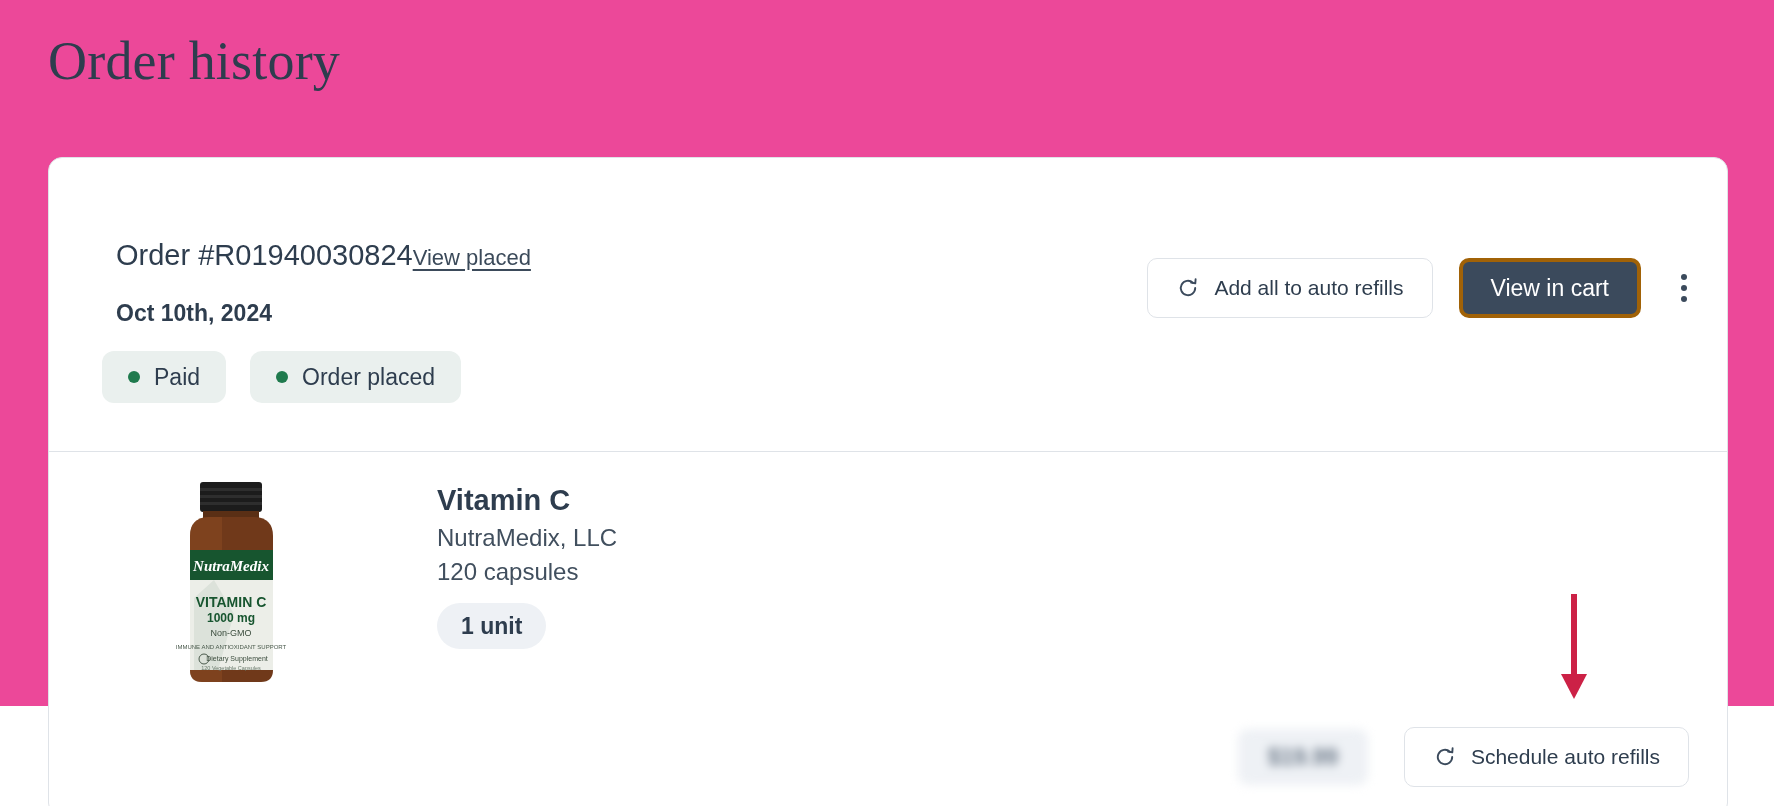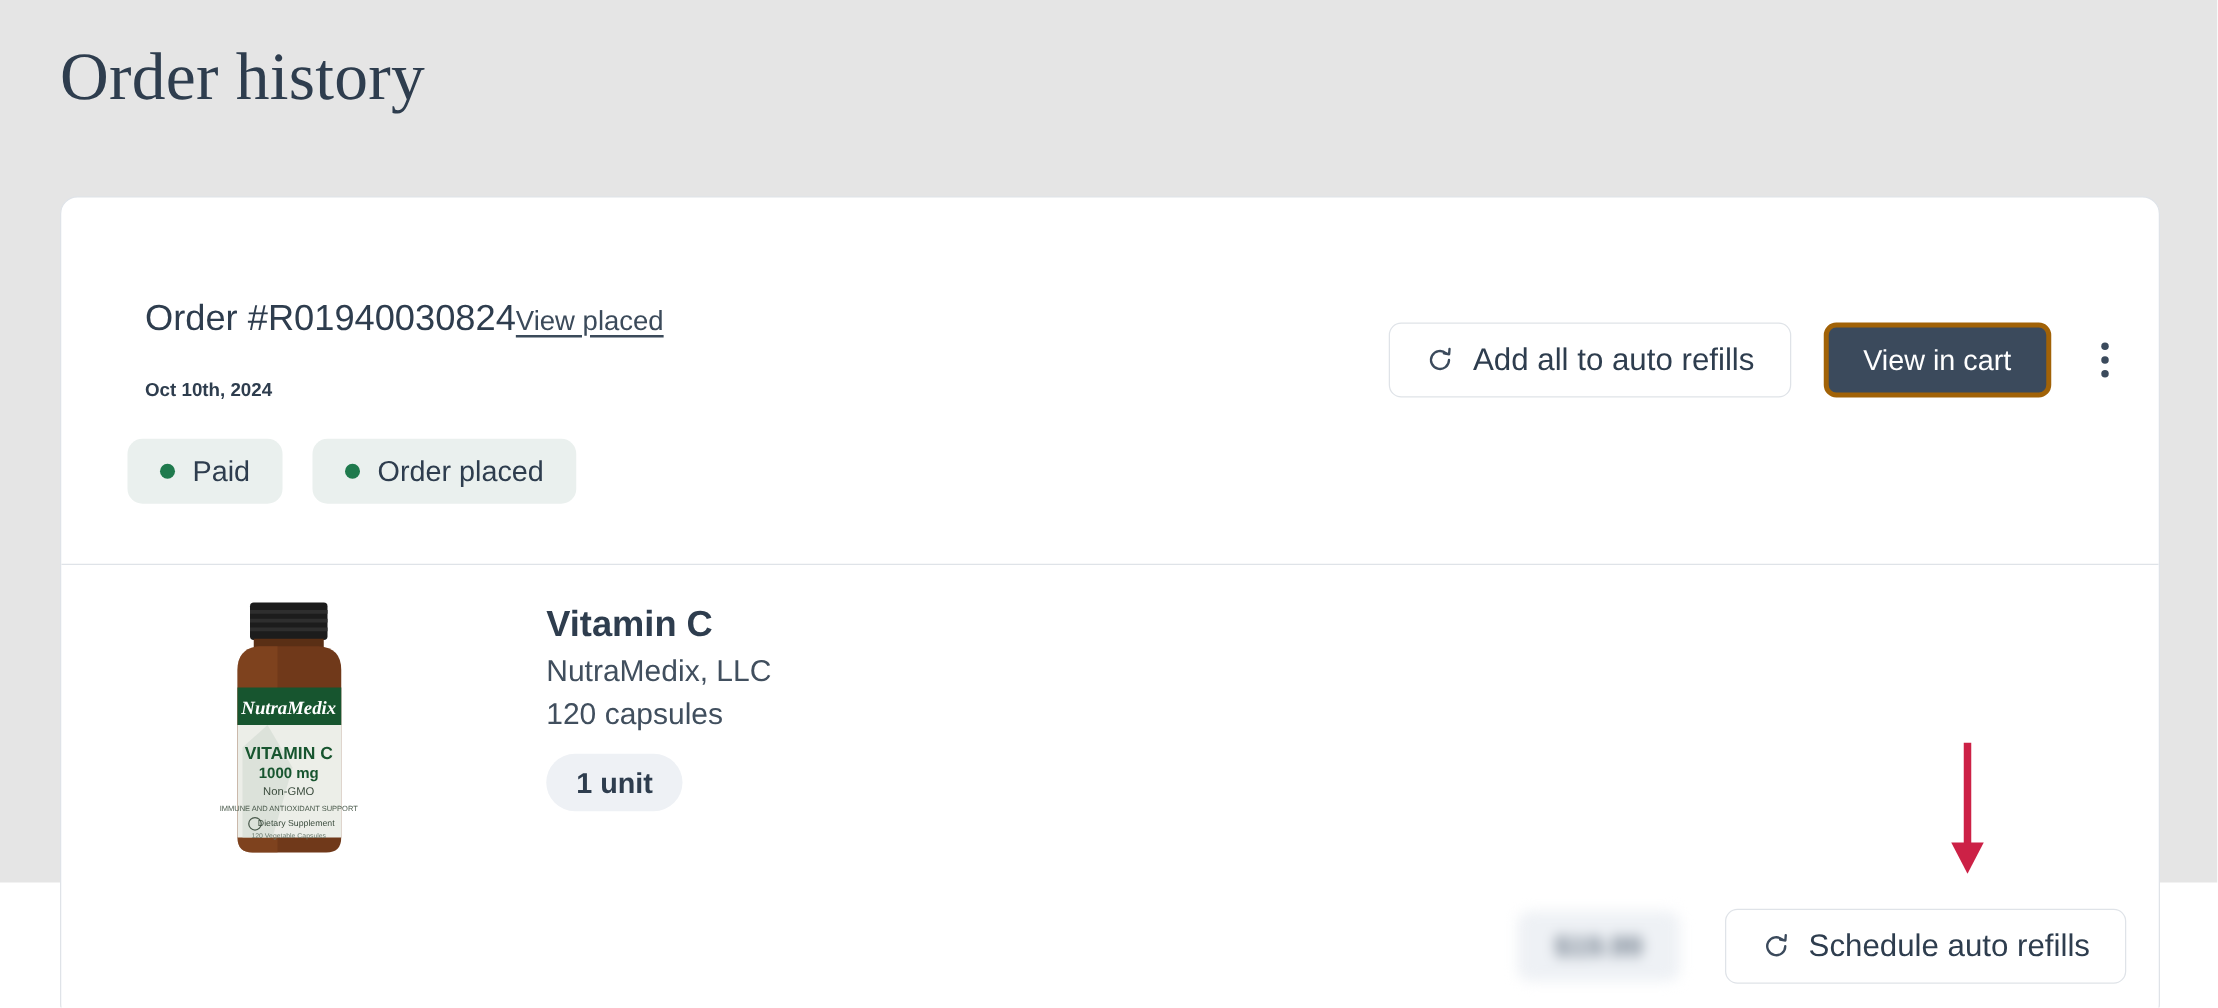--- a/index.html
+++ b/index.html
@@ -7,21 +7,21 @@
     width: 1774px;
     height: 806px;
     background: #ffffff;
     font-family: "Liberation Sans", sans-serif;
     overflow: hidden;
   }
   .page {
     position: relative;
     width: 1774px;
     height: 706px;
-    background: #e5e5e5;
+    background: #ec4899;
   }
 
   
   .page-title {
     position: absolute;
     left: 48px;
     top: 26px;
     font-family: "Liberation Serif", "DejaVu Serif", serif;
     font-size: 54px;
     line-height: 70px;
@@ -69,21 +69,21 @@
     text-decoration: underline;
     text-underline-offset: 4px;
     cursor: pointer;
     white-space: nowrap;
   }
 
   .order-date {
     position: absolute;
     left: 67px;
     top: 140px;
-    font-size: 15px;
+    font-size: 23px;
     line-height: 30px;
     color: #2e3d4e;
     font-weight: bold;
     white-space: nowrap;
   }
 
   .badge-row {
     position: absolute;
     left: 53px;
     top: 193px;
@@ -128,21 +128,21 @@
     font-family: "Liberation Sans", sans-serif;
     cursor: pointer;
     white-space: nowrap;
     background: #ffffff;
     border: 1px solid #dfe3e8;
     color: #2e3d4e;
   }
   .btn-outline {
     height: 60px;
     padding: 0 28px;
-    font-size: 25px;
+    font-size: 21px;
   }
   .btn-primary {
     height: 60px;
     padding: 0 28px;
     font-size: 23px;
     background: #3b4a5c;
     border: 4px solid #a16207;
     color: #ffffff;
     font-weight: 500;
   }
@@ -228,21 +228,21 @@
     border-radius: 23px;
     background: #eef1f5;
     font-size: 23px;
     font-weight: bold;
     color: #2e3d4e;
   }
 
   
   .product-actions {
     position: absolute;
-    right: 26px;
+    right: 38px;
     bottom: 29px;
     display: flex;
     align-items: center;
     gap: 36px;
   }
   .price-chip {
     width: 130px;
     height: 56px;
     border-radius: 10px;
     background: #eef1f5;

